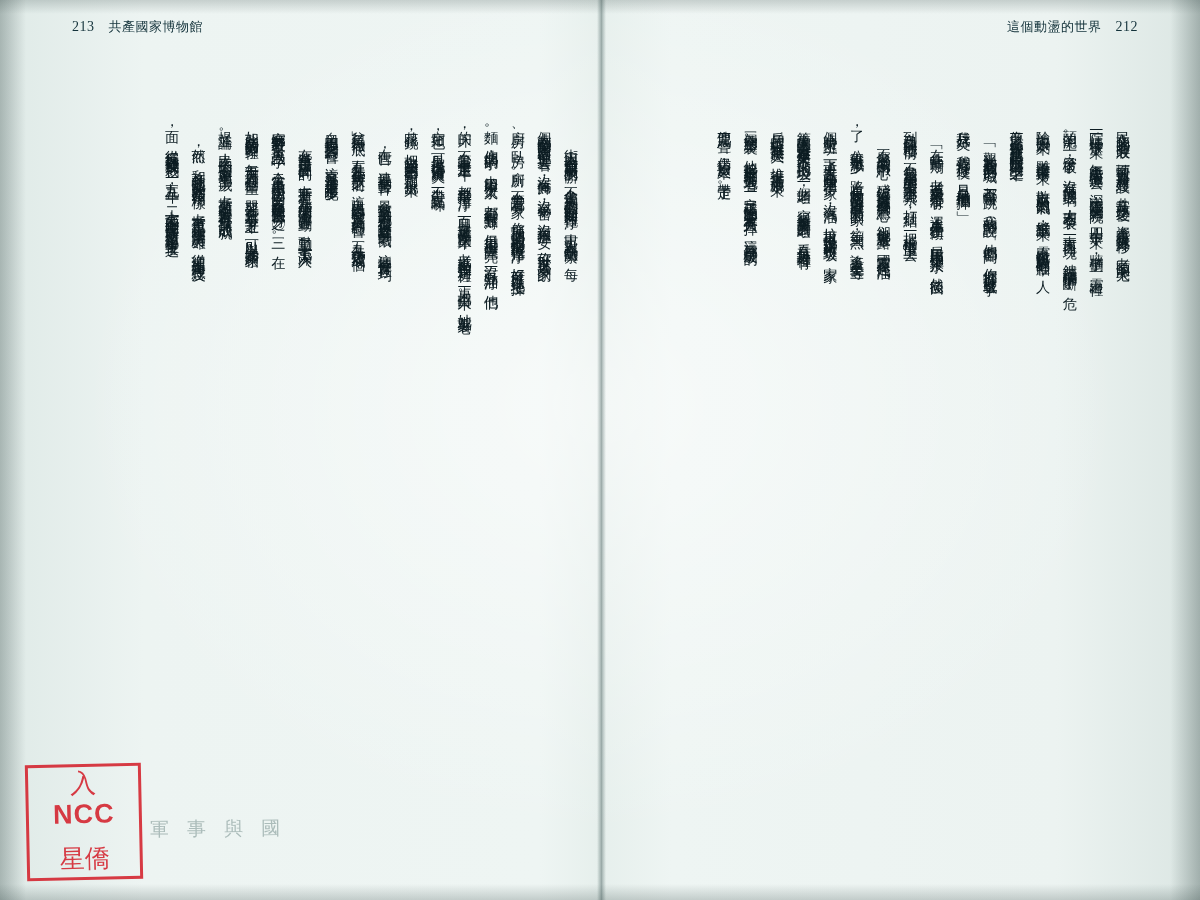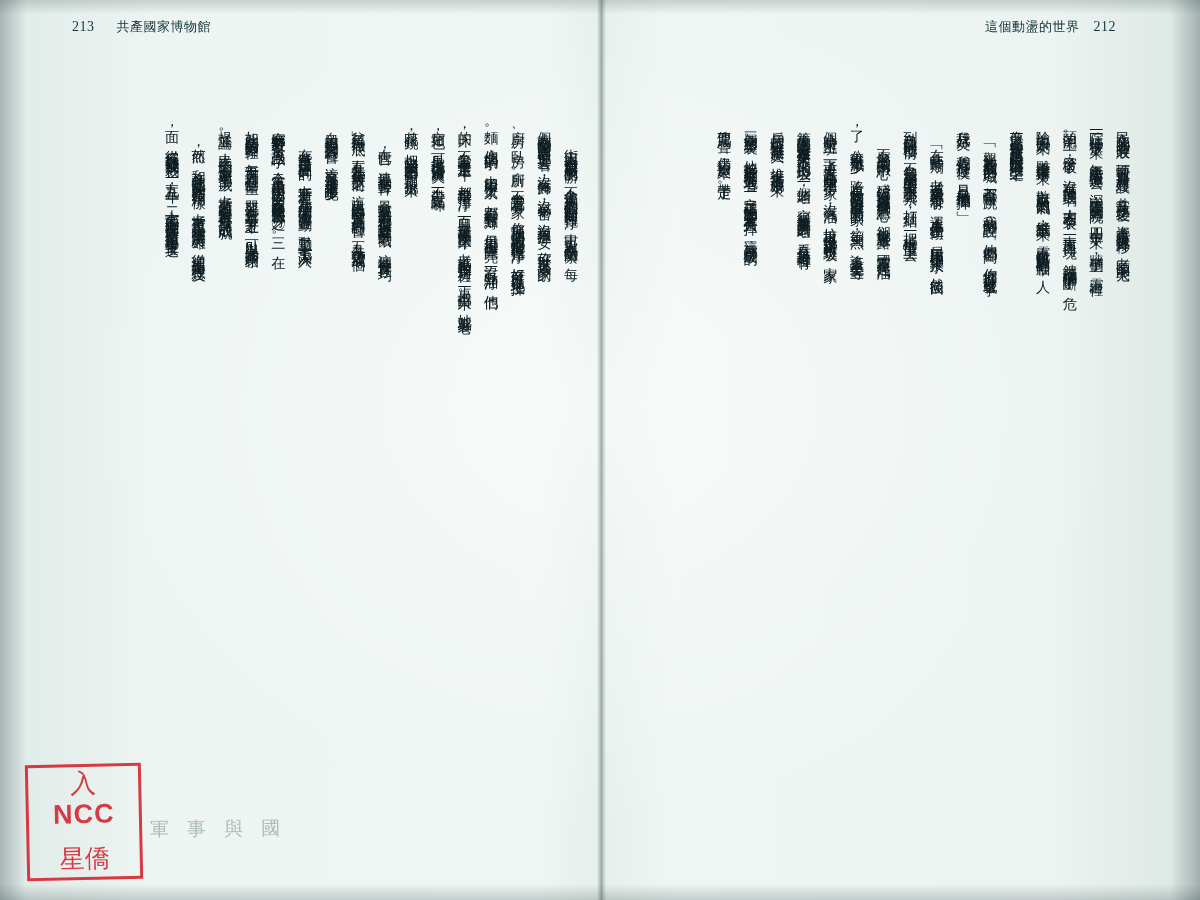--- a/index.html
+++ b/index.html
@@ -68,25 +68,25 @@
   .header {
     position: absolute;
     top: 18px;
     font-family: "DejaVu Sans", sans-serif;
     font-size: 13px;
     color: #13323a;
     white-space: nowrap;
     letter-spacing: 0.5px;
   }
   .header.left { left: 72px; }
-  .header.right { right: 84px; }
+  .header.right { right: 62px; }
   .header .folio {
     font-family: "Liberation Serif", serif;
     font-size: 14px;
-    margin: 0 22px 0 0;
+    margin: 0 14px 0 0;
   }
   .header.right .folio { margin: 0 0 0 14px; }
   .header .htitle { font-size: 13px; text-align: right; }
 
   
   .page-body {
     position: absolute;
     top: 120px;
     height: 730px;
     display: flex;

